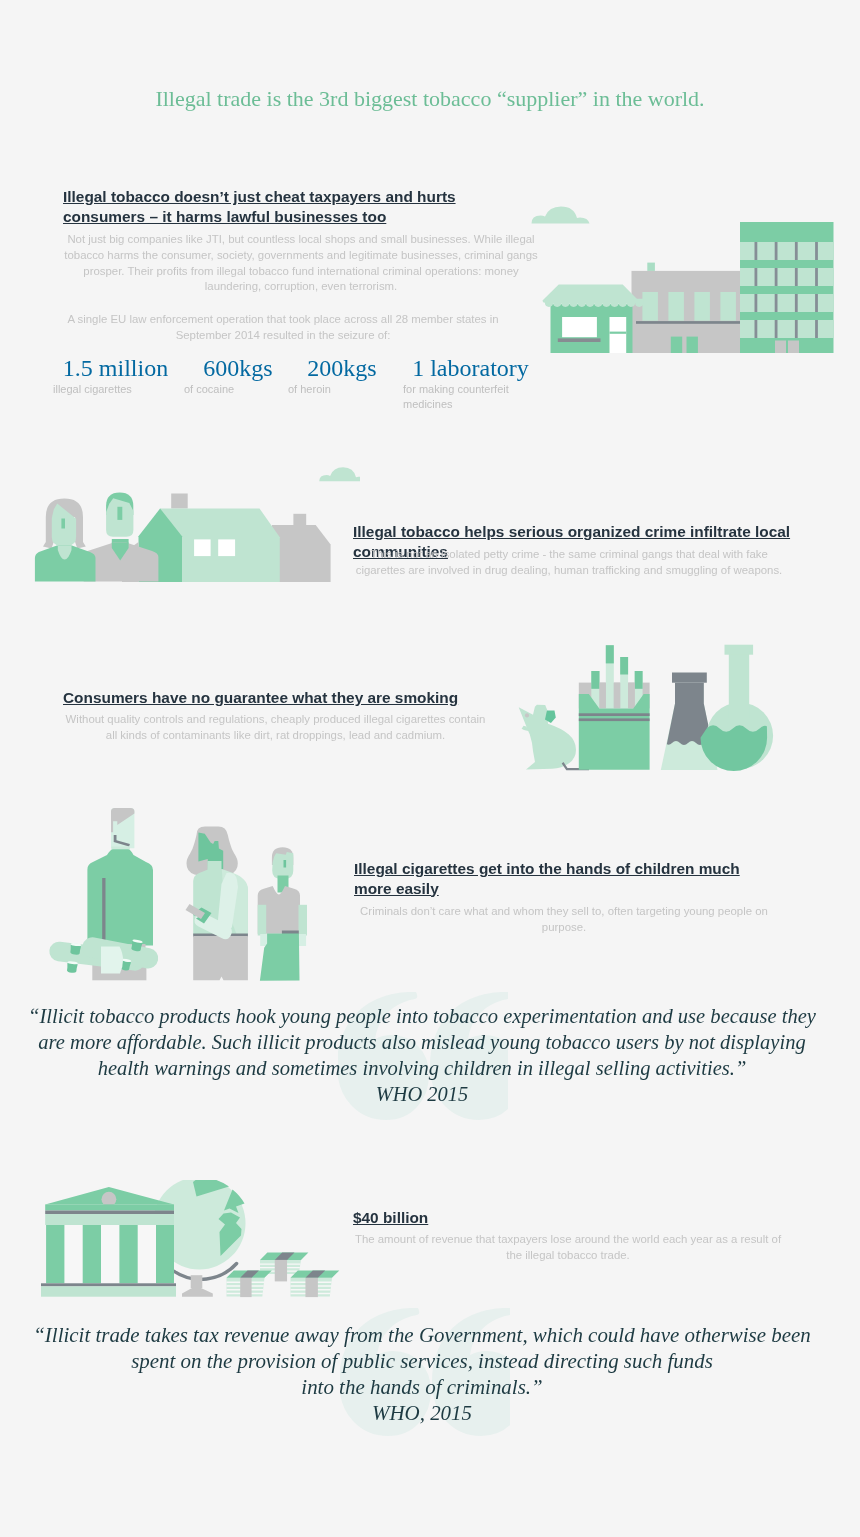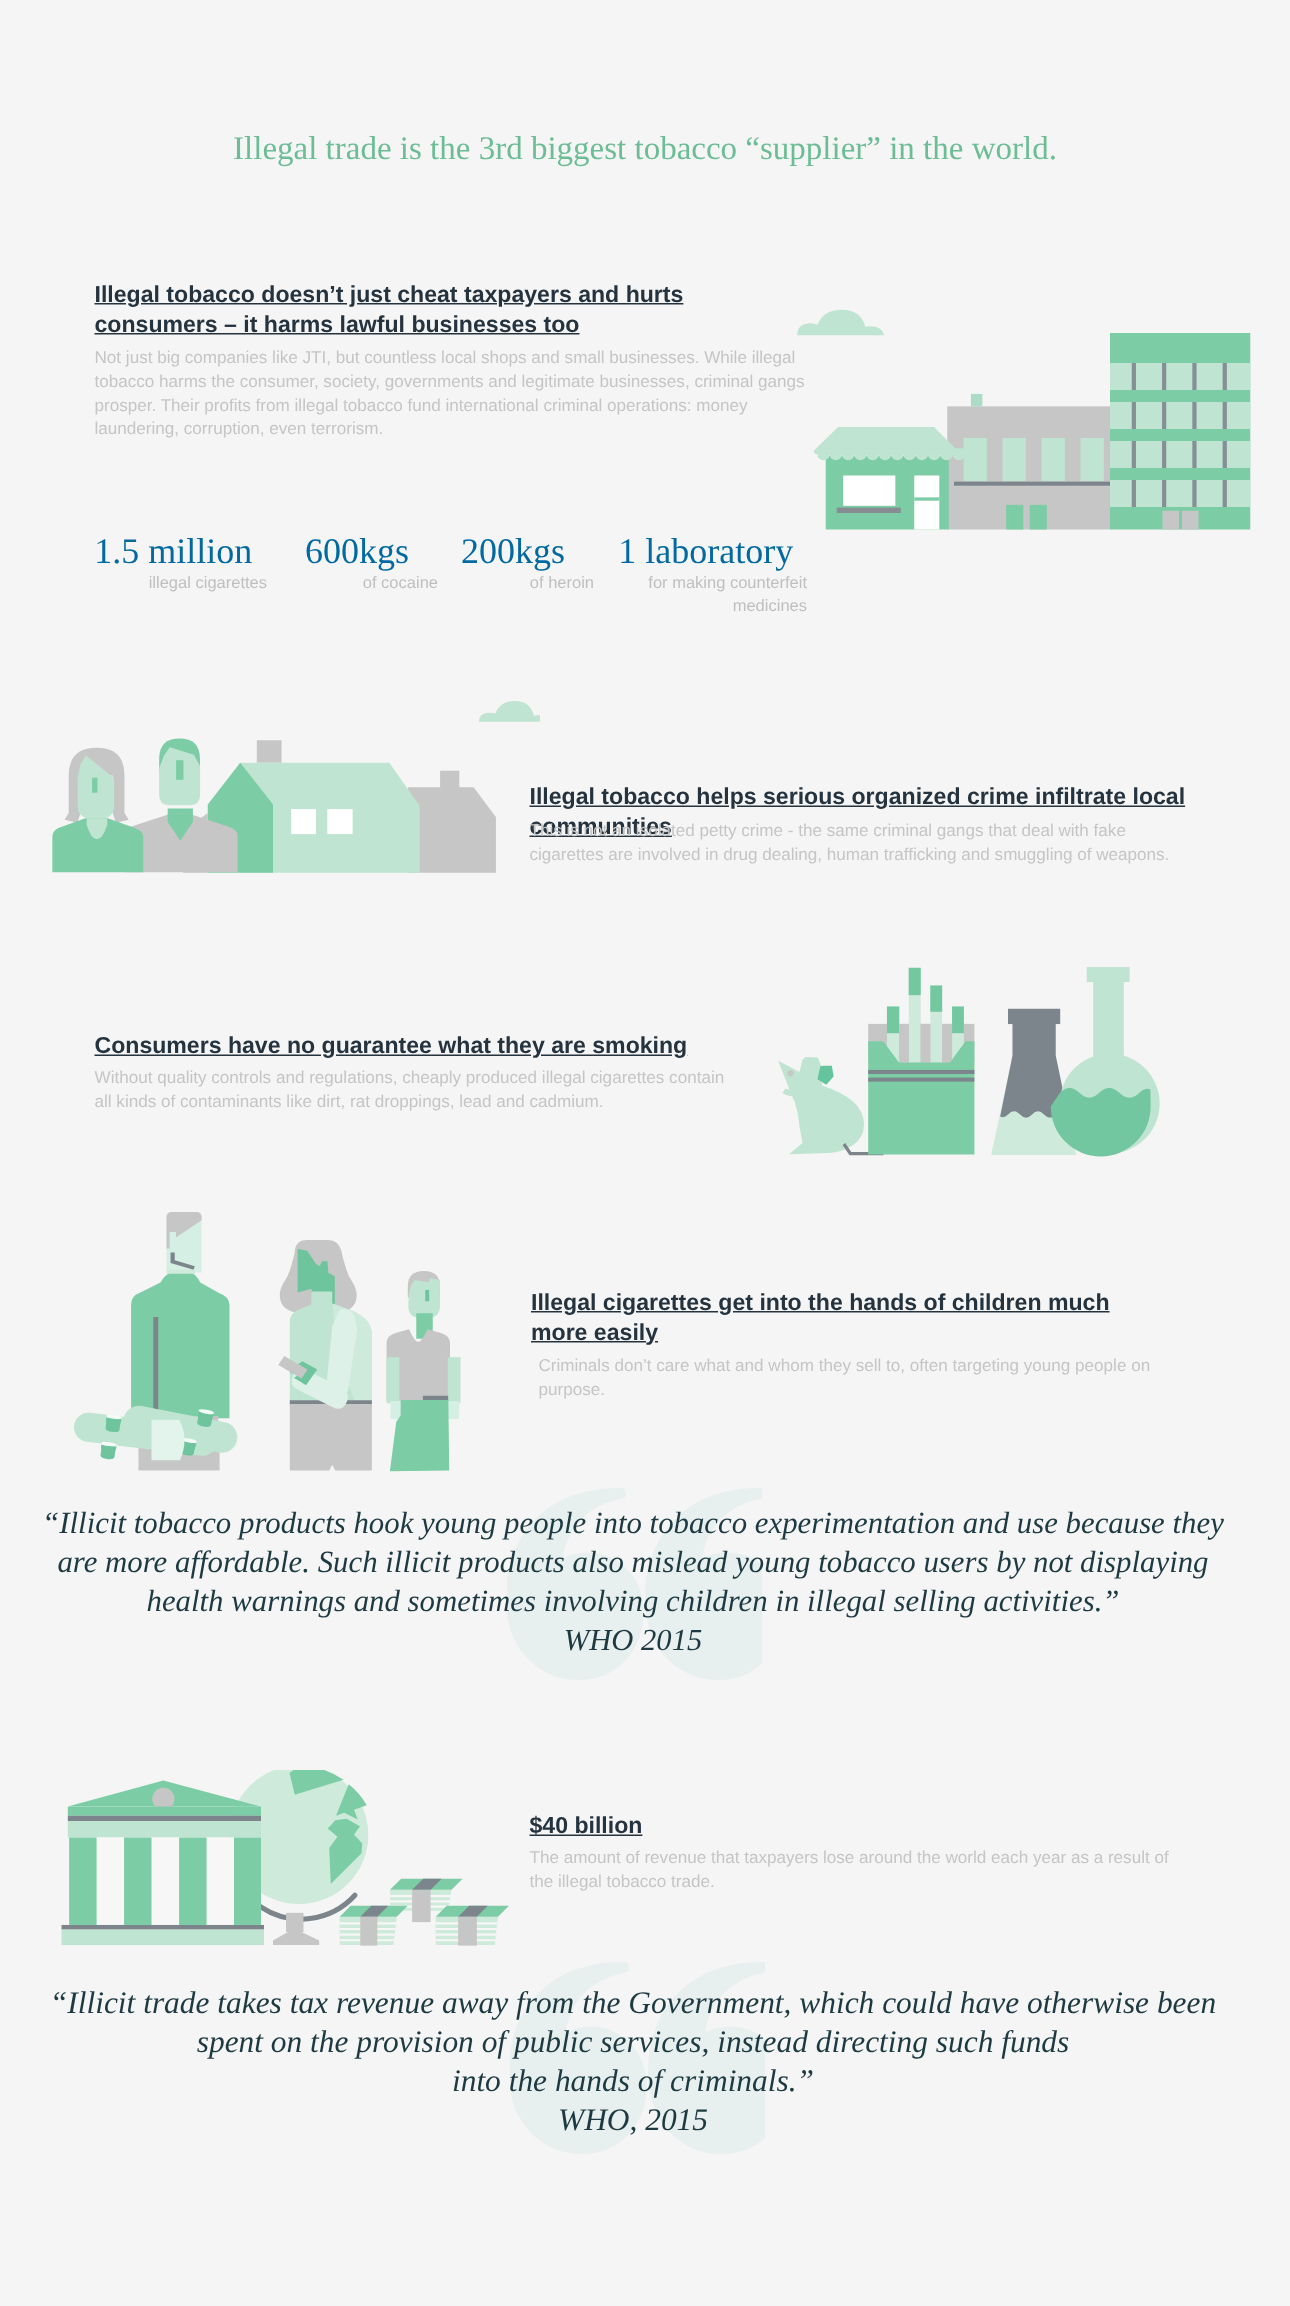--- a/index.html
+++ b/index.html
@@ -21,29 +21,29 @@
     position:absolute;left:0;top:86px;width:860px;text-align:center;
     font-family:"Liberation Serif",serif;
     font-size:22px;color:#6cbd96;
   }
   .sec-head{
     font-family:"Liberation Sans",sans-serif;
     font-weight:bold;font-size:15.4px;color:#25333f;line-height:19.5px;text-decoration:underline;
   }
   .sec-body{
     font-family:"Liberation Sans",sans-serif;
-    font-size:11.4px;color:#c5c5c5;line-height:15.8px;
+    font-size:11.4px;color:#c5c5c5;line-height:15.8px;text-align:center;
   }
   .stat-num{
     font-family:"Liberation Serif",serif;font-size:24px;color:#0369a1;
     text-align:center;white-space:nowrap;
   }
   .stat-lab{
     font-family:"Liberation Sans",sans-serif;font-size:11px;color:#bfbfbf;
-    line-height:15px;text-align:right;
+    line-height:15px;text-align:left;
   }
   .quote-block{position:absolute;width:860px;text-align:center;}
   .quote-text{
     font-family:"Liberation Serif",serif;font-style:italic;
     font-size:20.55px;color:#1d3a42;line-height:25.8px;position:relative;z-index:2;
     white-space:nowrap;
   }
   .quote-src{
     font-family:"Liberation Serif",serif;font-style:normal;
     font-size:20.4px;color:#1d3a42;line-height:27px;position:relative;z-index:2;
@@ -60,20 +60,21 @@
 </head>
 <body>
 
 <div class="page">
 
   <div class="subtitle">Illegal trade is the 3rd biggest tobacco “supplier” in the world.</div>
 
   <div class="abs" style="left:0;top:0;width:860px;height:420px;">
     <div class="sec-head abs" style="left:63px;top:187px;width:420px;">Illegal tobacco doesn’t just cheat taxpayers and hurts consumers – it harms lawful businesses too</div>
     <div class="sec-body abs" style="left:63px;top:232px;width:476px;">Not just big companies like JTI, but countless local shops and small businesses. While illegal tobacco harms the consumer, society, governments and legitimate businesses, criminal gangs prosper. Their profits from illegal tobacco fund international criminal operations: money laundering, corruption, even terrorism.</div>
+    <div class="sec-body abs" style="left:63px;top:312px;width:440px;">A single EU law enforcement operation that took place across all 28 member states in September 2014 resulted in the seizure of:</div>
 
     <div class="abs" style="left:55px;top:355px;width:500px;">
       <div class="abs" style="left:-2px;top:0px;width:125px;">
         <div class="stat-num">1.5 million</div>
         <div class="stat-lab">illegal cigarettes</div>
       </div>
       <div class="abs" style="left:129px;top:0px;width:108px;">
         <div class="stat-num">600kgs</div>
         <div class="stat-lab">of cocaine</div>
       </div>

